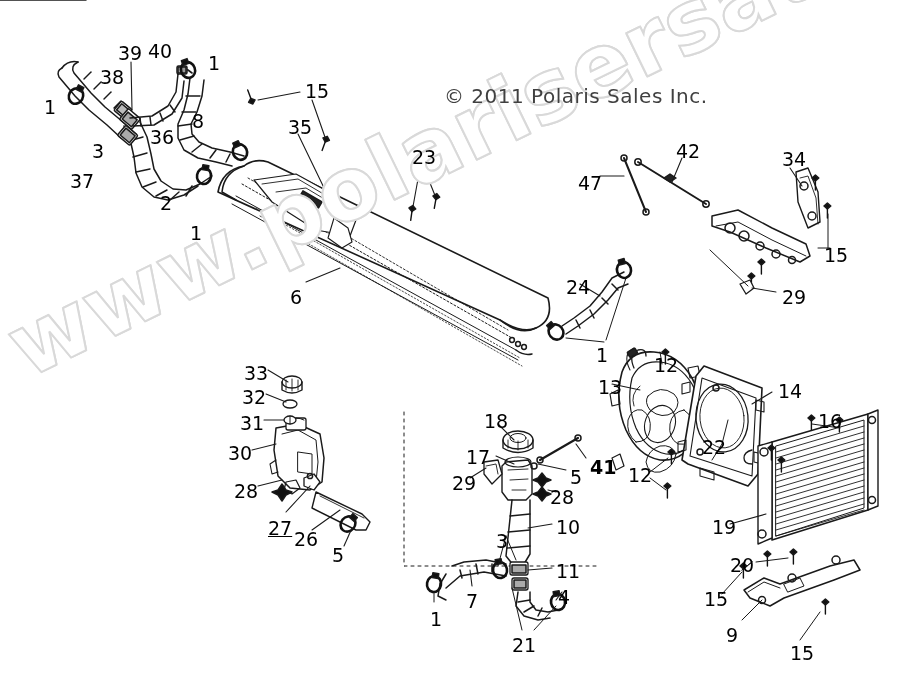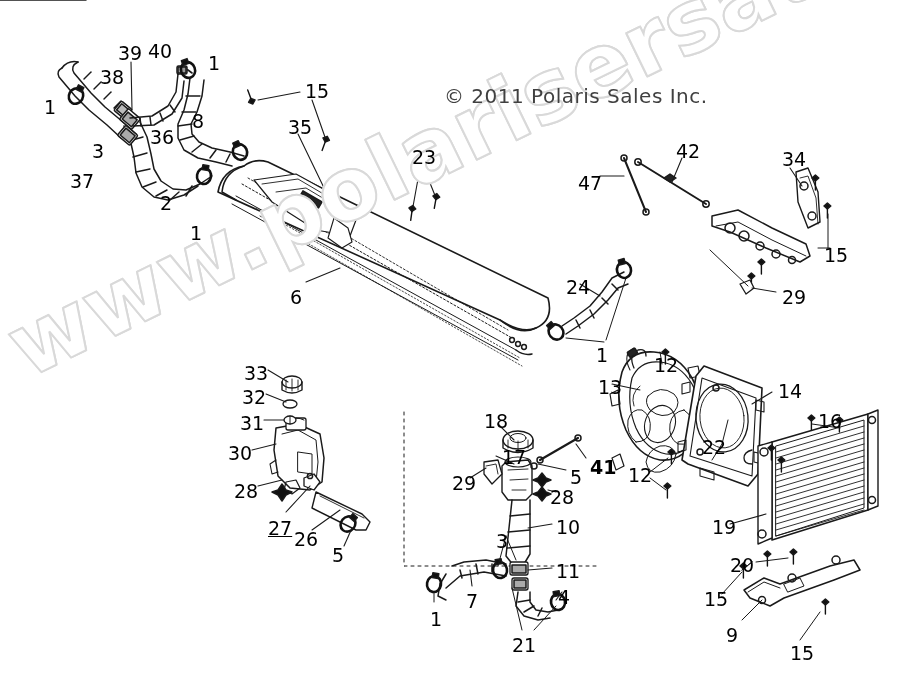--- a/index.html
+++ b/index.html
@@ -562,21 +562,21 @@
       <div class="callout" style="left: 790px; top: 644px;">15</div>
       <div class="callout" style="left: 244px; top: 364px;">33</div>
       <div class="callout" style="left: 242px; top: 388px;">32</div>
       <div class="callout" style="left: 240px; top: 414px;">31</div>
       <div class="callout" style="left: 228px; top: 444px;">30</div>
       <div class="callout" style="left: 234px; top: 482px;">28</div>
       <div class="callout" style="left: 268px; top: 519px; text-decoration: underline;">27</div>
       <div class="callout" style="left: 294px; top: 530px;">26</div>
       <div class="callout" style="left: 332px; top: 546px;">5</div>
       <div class="callout" style="left: 484px; top: 412px;">18</div>
-      <div class="callout" style="left: 502px; top: 448px;">17</div>
+      <div class="callout" style="left: 466px; top: 448px;">17</div>
       <div class="callout" style="left: 590px; top: 458px; font-weight: bold;">41</div>
       <div class="callout" style="left: 570px; top: 468px;">5</div>
       <div class="callout" style="left: 452px; top: 474px;">29</div>
       <div class="callout" style="left: 550px; top: 488px;">28</div>
       <div class="callout" style="left: 556px; top: 518px; text-align: center;">10</div>
       <div class="callout" style="left: 496px; top: 532px;">3</div>
       <div class="callout" style="left: 556px; top: 562px;">11</div>
       <div class="callout" style="left: 558px; top: 588px;">4</div>
       <div class="callout" style="left: 466px; top: 592px;">7</div>
       <div class="callout" style="left: 430px; top: 610px;">1</div>

